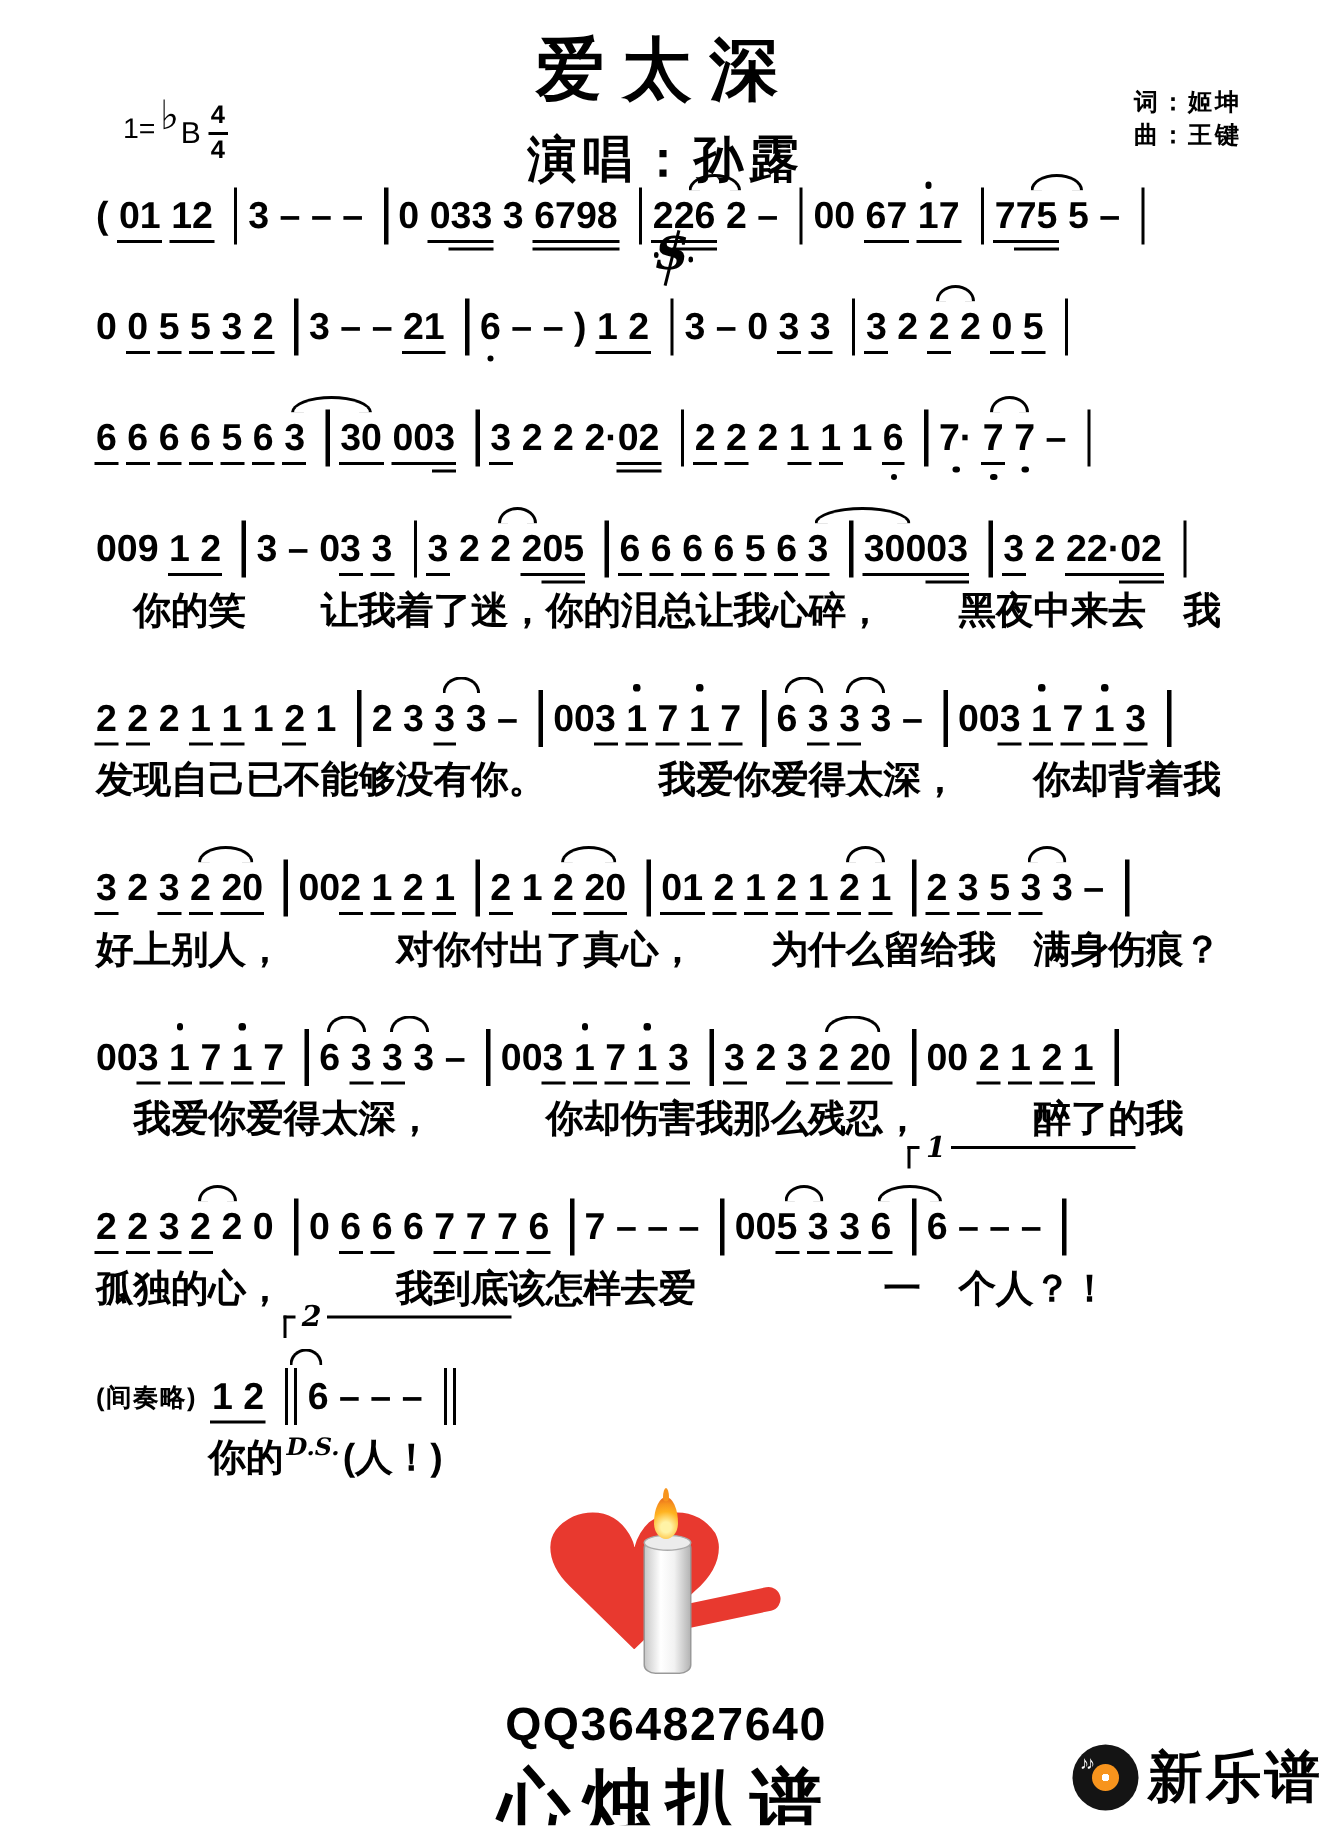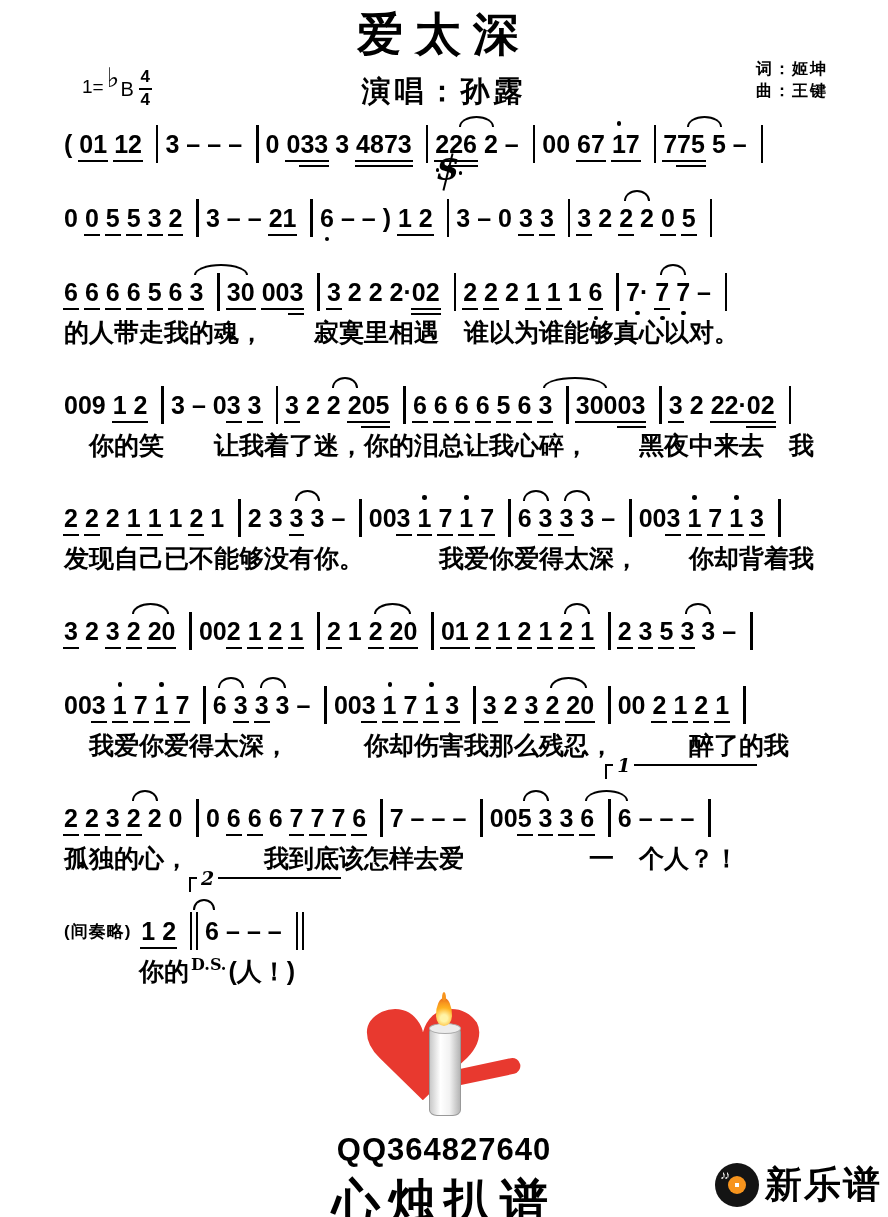--- a/index.html
+++ b/index.html
@@ -1,22 +1,22 @@
 <!DOCTYPE html>
 <html><head>
 <meta charset="utf-8">
 <style>
   html,body{margin:0;padding:0;background:#fff;}
   #page{position:relative;width:888px;height:1217px;background:#fff;color:#000;
         font-family:"Liberation Sans",sans-serif;overflow:hidden;}
 
   
   .hdr-title{text-align:center;font-family:"DejaVu Serif",serif;font-weight:900;
-             font-size:46px;letter-spacing:12px;padding-top:4px;}
-  .hdr-singer{text-align:center;font-size:29px;font-weight:700;margin-top:6px;letter-spacing:4px;}
+             font-size:46px;letter-spacing:12px;padding-top:16px;}
+  .hdr-singer{text-align:center;font-size:33px;font-weight:700;margin-top:6px;letter-spacing:4px;}
   .credits{position:absolute;top:58px;right:60px;font-size:16px;font-weight:700;line-height:1.4;letter-spacing:2px;}
   .keysig{position:absolute;top:66px;left:82px;font-size:19px;display:flex;align-items:center;}
   .keysig .flat{font-family:"DejaVu Serif",serif;font-size:27px;position:relative;top:-9px;margin-left:3px;}
   .keysig .kletter{font-size:20px;position:relative;top:3px;margin-left:1px;}
   .frac{display:inline-flex;flex-direction:column;align-items:center;margin-left:5px;
         font-size:17px;font-weight:600;line-height:1.1;position:relative;top:2px;}
   .frac .fline{width:13px;height:2px;background:#000;margin:1px 0;}
 
   
   #score{position:absolute;top:112px;left:0;right:0;padding-left:64px;}
@@ -29,21 +29,21 @@
   .u2::after{content:"";position:absolute;left:-1px;right:-1px;bottom:-3px;height:2.4px;background:#000;}
   .u2::before{content:"";position:absolute;left:-1px;right:-1px;bottom:-8px;height:2.4px;background:#000;}
   .bar{position:relative;width:2.5px;height:38px;background:#000;margin:0 7px;flex:none;}
   .dbar{width:8px;background:transparent;border-left:2.5px solid #000;border-right:2.5px solid #000;box-sizing:border-box;}
   .da{position:absolute;top:-8px;left:50%;margin-left:-2px;width:4.5px;height:4.5px;border-radius:50%;background:#000;}
   .db{position:absolute;bottom:-8px;left:50%;margin-left:-2px;width:4.5px;height:4.5px;border-radius:50%;background:#000;}
   .u1 .db,.u2 .db{bottom:-13px;}
   .arc{position:absolute;height:11px;border:2.4px solid #000;border-bottom:none;
        border-radius:50% 50% 0 0 / 100% 100% 0 0;box-sizing:border-box;}
   .lyric{font-size:25px;font-weight:700;margin-top:6px;white-space:pre;}
-  .lyric .ds{font-family:"DejaVu Serif",serif;font-weight:700;
+  .lyric .ds{font-family:"DejaVu Serif",serif;font-style:italic;font-weight:700;
              font-size:16px;vertical-align:10px;margin:0 2px;}
   .pre{font-size:17px;font-weight:700;margin-right:10px;flex:none;letter-spacing:1px;}
   .segno{position:absolute;left:-11px;top:-47px;width:24px;height:42px;text-align:center;
          font-family:"DejaVu Serif",serif;font-style:italic;font-weight:700;font-size:30px;line-height:36px;}
   .segno::before{content:"";position:absolute;left:11px;top:1px;width:2px;height:38px;background:#000;transform:rotate(14deg);}
   .segno::after{content:"";position:absolute;left:0;top:16px;width:3.5px;height:3.5px;border-radius:50%;background:#000;
                 box-shadow:23px 3px 0 #000;}
   .volta{position:absolute;left:-3px;top:-35px;width:150px;height:13px;
          border-left:2.5px solid #000;border-top:2.5px solid #000;}
   .volta em{position:absolute;left:6px;top:-12px;background:#fff;padding:0 4px;
@@ -134,21 +134,21 @@
           <span class="tok u1 nog">
             <span>0</span>
           </span>
           <span class="tok u2">
             <span>33</span>
           </span>
           <span class="tok">
             <span>3</span>
           </span>
           <span class="tok u2">
-            <span>4873</span>
+            <span>6798</span>
           </span>
           <span class="bar"></span>
           <span class="tok u1 nog">
             <span>2</span>
           </span>
           <span class="tok u2">
             <span>26</span>
           </span>
           <span class="tok">
             <span>2</span>
@@ -364,21 +364,20 @@
             <span>7</span>
             <i class="db"></i>
           </span>
           <span class="tok">
             <span>–</span>
           </span>
           <span class="bar"></span>
           <span class="arc" style="left: 129.9px; width: 54.1px; top: 4px;"></span>
           <span class="arc" style="left: 595.9px; width: 26.6px; top: 4px;"></span>
         </div>
-        <div class="lyric">的人带走我的魂，　　寂寞里相遇　谁以为谁能够真心以对。</div>
       </div>
       <div class="sysline">
         <div class="noterow">
           <span class="tok">
             <span>009</span>
           </span>
           <span class="tok u1">
             <span>1 2</span>
           </span>
           <span class="bar"></span>
@@ -654,20 +653,21 @@
           </span>
           <span class="tok">
             <span>–</span>
           </span>
           <span class="bar"></span>
           <span class="arc" style="left: 67.9px; width: 37.1px; top: 4px;"></span>
           <span class="arc" style="left: 309.9px; width: 37.1px; top: 4px;"></span>
           <span class="arc" style="left: 499.9px; width: 26.6px; top: 4px;"></span>
           <span class="arc" style="left: 620.9px; width: 26.6px; top: 4px;"></span>
         </div>
+        <div class="lyric">好上别人，　　　对你付出了真心，　　为什么留给我　满身伤痕？</div>
       </div>
       <div class="sysline">
         <div class="noterow">
           <span class="tok nog">
             <span>00</span>
           </span>
           <span class="tok u1">
             <span>3</span>
           </span>
           <span class="tok u1">

